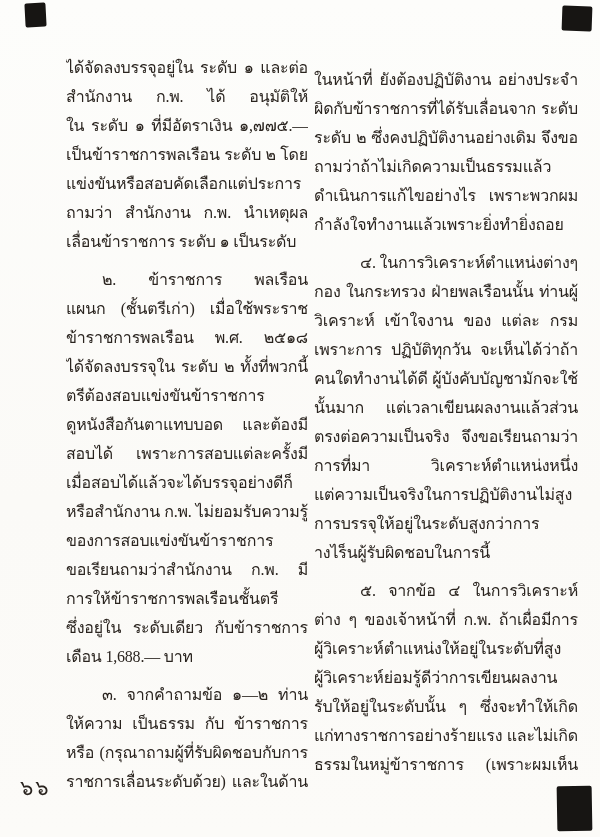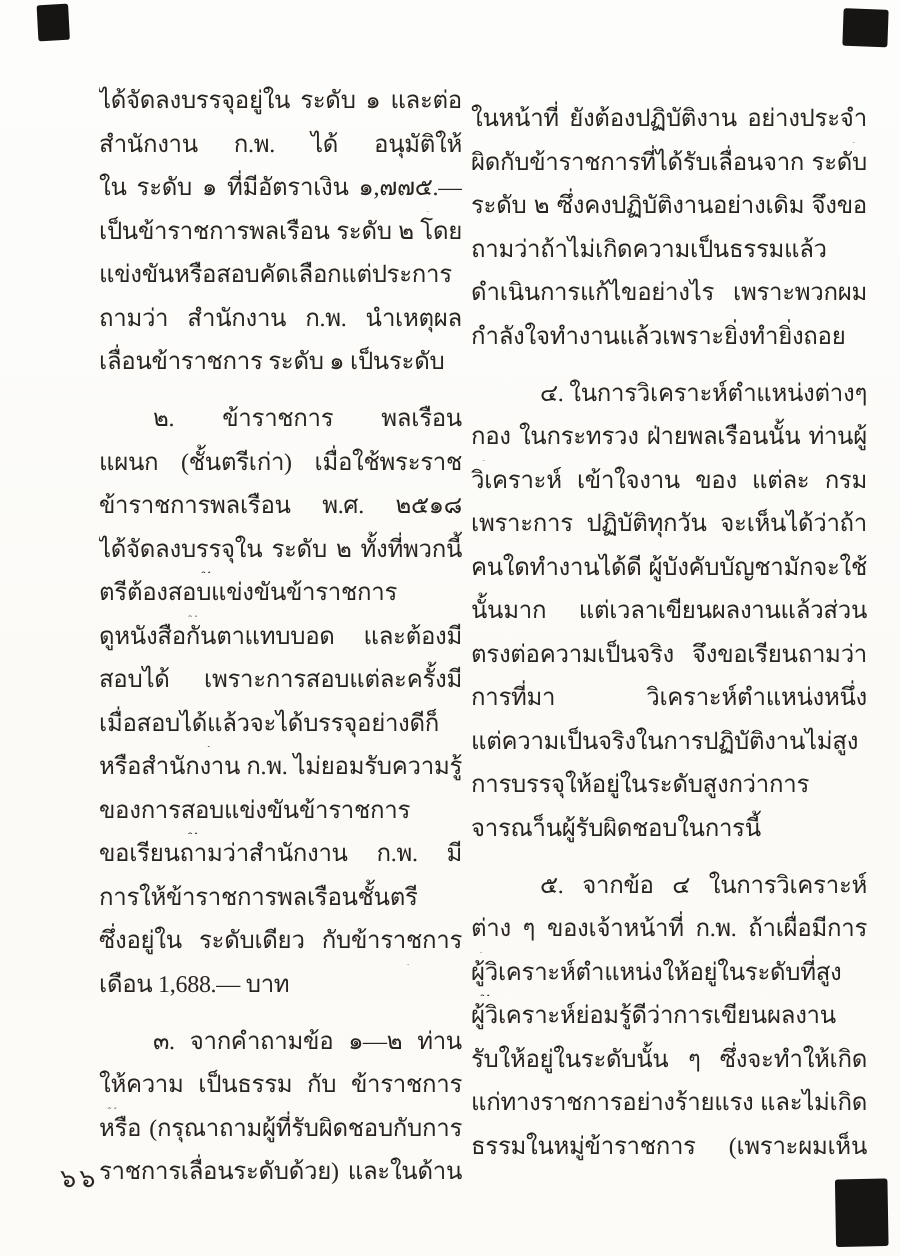--- a/index.html
+++ b/index.html
@@ -28,22 +28,22 @@
     overflow: hidden;
     text-align: justify;
     text-align-last: justify;
     white-space: normal;
   }
   .line-left { text-align: left; text-align-last: left; }
   .para { margin-top: 9px; padding-left: 36px; }
   .col-right .para { padding-left: 46px; }
   .page-number {
     position: absolute;
-    left: 40px; top: 771px;
-    font-size: 17px;
+    left: 20px; top: 771px;
+    font-size: 21px;
     color: #2a241f;
     letter-spacing: 2px;
   }
   
   .mark { position: absolute; background: #171513; border-radius: 2px; }
   .mark-tl { left: 25px; top: 3px;  width: 21px; height: 24px; transform: rotate(-3deg); }
   .mark-tr { left: 562px; top: 6px; width: 30px; height: 25px; transform: rotate(2deg); }
   .mark-br { left: 557px; top: 786px; width: 35px; height: 45px; transform: rotate(-1deg); }
 </style>
 </head>
@@ -93,21 +93,21 @@
       <div class="line para">๔. ในการวิเคราะห์ตำแหน่งต่างๆ ในกรม</div>
       <div class="line">กอง ในกระทรวง ฝ่ายพลเรือนนั้น ท่านผู้ที่มา</div>
       <div class="line">วิเคราะห์ เข้าใจงาน ของ แต่ละ กรมกอง ดีแล้วหรือ</div>
       <div class="line">เพราะการ ปฏิบัติทุกวัน จะเห็นได้ว่าถ้าข้าราชการ</div>
       <div class="line">คนใดทำงานได้ดี ผู้บังคับบัญชามักจะใช้งานแก่ผู้</div>
       <div class="line">นั้นมาก แต่เวลาเขียนผลงานแล้วส่วนมากมักจะไม่</div>
       <div class="line">ตรงต่อความเป็นจริง จึงขอเรียนถามว่าถ้าข้าราช-</div>
       <div class="line">การที่มา วิเคราะห์ตำแหน่งหนึ่ง ตำแหน่งใดสูงมาก</div>
       <div class="line">แต่ความเป็นจริงในการปฏิบัติงานไม่สูง หรือได้รับ</div>
       <div class="line">การบรรจุให้อยู่ในระดับสูงกว่าการปฏิบัติงาน ใคร</div>
-      <div class="line line-left">จารณา็นผู้รับผิดชอบในการนี้</div>
+      <div class="line line-left">างไร็นผู้รับผิดชอบในการนี้</div>
       <div class="line para">๕. จากข้อ ๔ ในการวิเคราะห์ตำแหน่ง</div>
       <div class="line">ต่าง ๆ ของเจ้าหน้าที่ ก.พ. ถ้าเผื่อมีการวิ่งเต้นกับ</div>
       <div class="line">ผู้วิเคราะห์ตำแหน่งให้อยู่ในระดับที่สูงขึ้น เพราะ</div>
       <div class="line">ผู้วิเคราะห์ย่อมรู้ดีว่าการเขียนผลงานขนาดใดจะได้</div>
       <div class="line">รับให้อยู่ในระดับนั้น ๆ ซึ่งจะทำให้เกิดผลเสียหาย</div>
       <div class="line">แก่ทางราชการอย่างร้ายแรง และไม่เกิดการเป็น</div>
       <div class="line">ธรรมในหมู่ข้าราชการ (เพราะผมเห็นบางตำแหน่ง</div>
     </div>
 
   <div class="page-number">๖๖</div>

